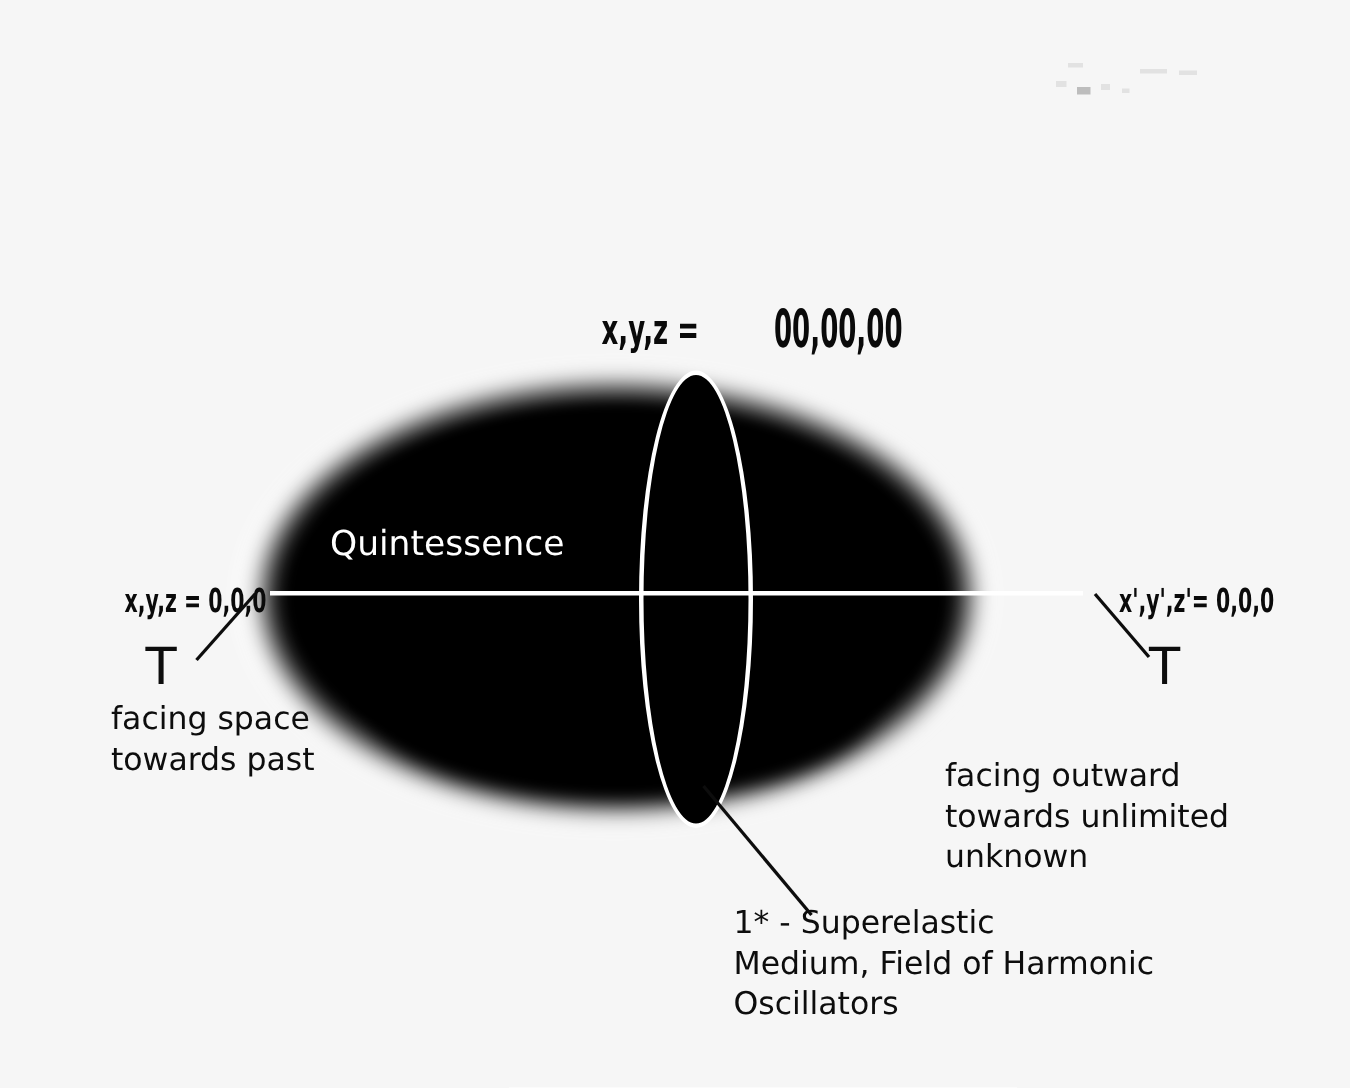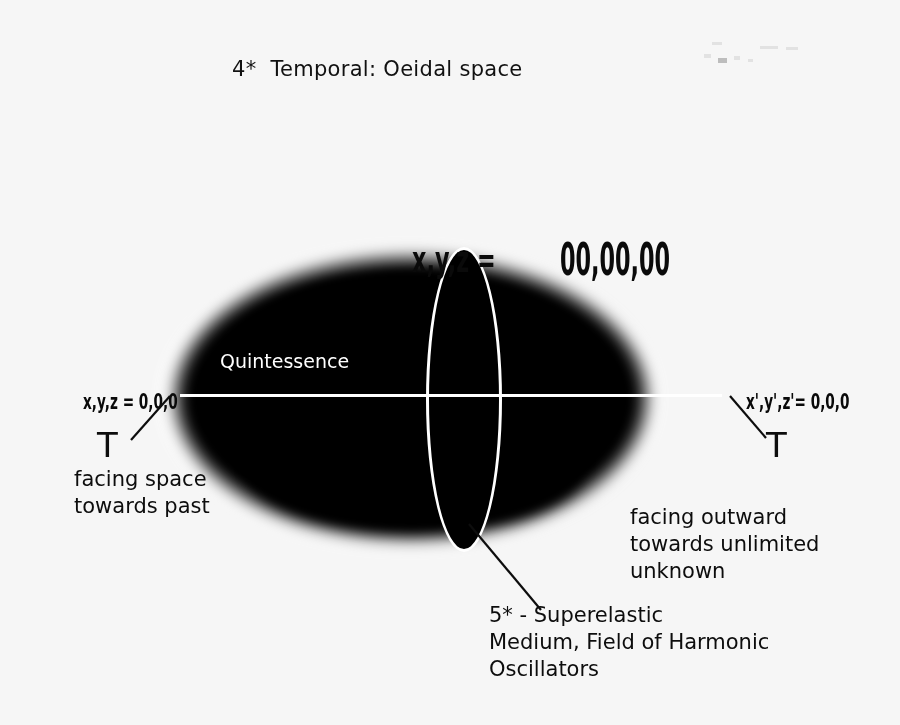--- a/index.html
+++ b/index.html
@@ -107,38 +107,38 @@
   }
   .coord .narrow {
     display: inline-block;
     transform: scaleX(0.62);
     transform-origin: left center;
     font-weight: bold;
   }
 
   .coord-top {
     left: 362px;
-    top: 198px;
-    font-size: 36px;
+    top: 170px;
+    font-size: 28px;
   }
   .coord-top .zeros {
     display: inline-block;
     transform: scaleX(0.62) scaleY(1.25);
     transform-origin: left center;
     font-weight: bold;
   }
   .coord-left  { left: 52px;  top: 364px; }
   .coord-right { left: 715px; top: 364px; }
 
   
   .quintessence {
     position: absolute;
     left: 220px;
     top: 350px;
-    font-size: 19px;
+    font-size: 23px;
     color: #ffffff;
   }
 
   
   .t-mark {
     position: absolute;
     font-size: 34px;
     line-height: 1;
     color: #0d0d0d;
   }
@@ -159,21 +159,20 @@
 
   
   .leader { position: absolute; overflow: visible; }
   .leader line { stroke: #0d0d0d; stroke-width: 2.2; }
 </style>
 </head>
 <body>
 
 <div id="stage">
 
-  <div class="title">4*  Temporal: Oeidal space</div>
 
   <div class="speckle-group">
     <div class="speckle" style="left:4px;  top:18px; width:7px;  height:4px;"></div>
     <div class="speckle" style="left:18px; top:22px; width:9px;  height:5px; background:#bdbdbd;"></div>
     <div class="speckle" style="left:34px; top:20px; width:6px;  height:4px;"></div>
     <div class="speckle" style="left:48px; top:23px; width:5px;  height:3px;"></div>
     <div class="speckle" style="left:60px; top:10px; width:18px; height:3px;"></div>
     <div class="speckle" style="left:86px; top:11px; width:12px; height:3px;"></div>
     <div class="speckle" style="left:12px; top:6px;  width:10px; height:3px;"></div>
   </div>
@@ -202,21 +201,21 @@
   <div class="quintessence">Quintessence</div>
 
   <div class="t-mark t-left">T</div>
   <div class="t-mark t-right">T</div>
 
   <div class="note note-left">facing space
 towards past</div>
   <div class="note note-right">facing outward
 towards unlimited
 unknown</div>
-  <div class="note note-bottom">5* - Superelastic
+  <div class="note note-bottom">1* - Superelastic
 Medium, Field of Harmonic
 Oscillators</div>
 
   <svg class="leader" style="left:0; top:0; width:900px; height:725px;">
     <line x1="131" y1="440" x2="170" y2="396"></line>
     <line x1="730" y1="396" x2="766" y2="438"></line>
     <line x1="469" y1="524" x2="541" y2="610"></line>
   </svg>
 
 </div>

